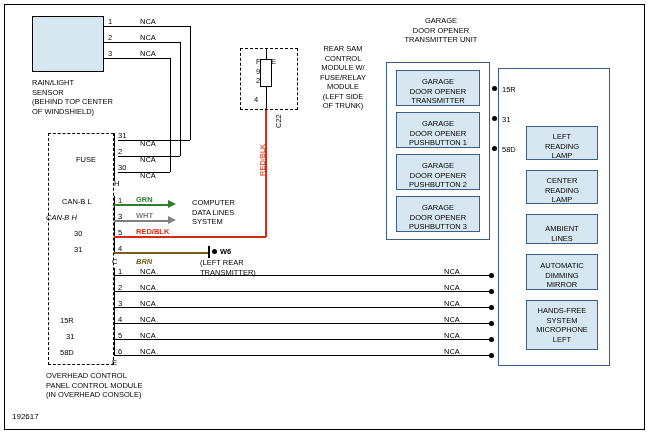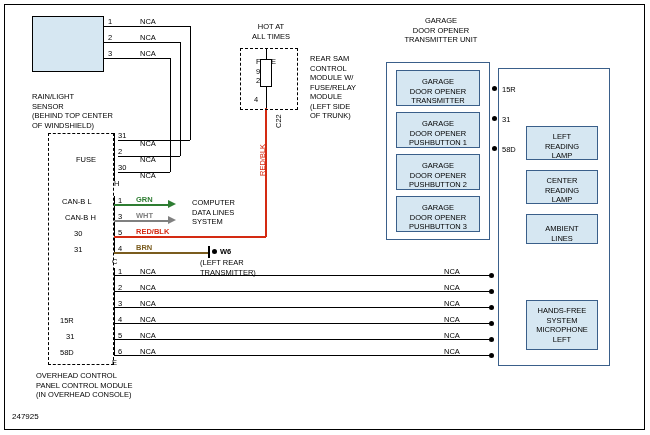--- a/index.html
+++ b/index.html
@@ -101,21 +101,21 @@
     width: 1px;
   }
 </style>
 </head>
 <body>
 
 <div id="root">
   <div class="frame"></div>
 
   <div class="box fillblue" style="left:32px; top:16px; width:72px; height:56px;"></div>
-  <div class="lbl" style="left:32px; top:92px; width:130px;">RAIN/LIGHT
+  <div class="lbl" style="left:32px; top:78px; width:130px;">RAIN/LIGHT
 SENSOR
 (BEHIND TOP CENTER
 OF WINDSHIELD)</div>
 
   <div class="wire h" style="left:104px; top:26px; width:14px;"></div>
   <div class="wire h" style="left:104px; top:42px; width:14px;"></div>
   <div class="wire h" style="left:104px; top:58px; width:14px;"></div>
   <div class="pinnum" style="left:108px; top:17px;">1</div>
   <div class="pinnum" style="left:108px; top:33px;">2</div>
   <div class="pinnum" style="left:108px; top:49px;">3</div>
@@ -129,48 +129,48 @@
 
   <div class="wire h" style="left:118px; top:42px; width:62px;"></div>
   <div class="wire v" style="left:180px; top:42px; height:114px;"></div>
   <div class="wire h" style="left:118px; top:156px; width:62px;"></div>
 
   <div class="wire h" style="left:118px; top:58px; width:52px;"></div>
   <div class="wire v" style="left:170px; top:58px; height:114px;"></div>
   <div class="wire h" style="left:118px; top:172px; width:52px;"></div>
 
   <div class="box dash" style="left:48px; top:133px; width:66px; height:232px;"></div>
-  <div class="lbl" style="left:36px; top:371px; width:150px;">OVERHEAD CONTROL
+  <div class="lbl" style="left:46px; top:371px; width:150px;">OVERHEAD CONTROL
 PANEL CONTROL MODULE
 (IN OVERHEAD CONSOLE)</div>
 
   <div class="pinnum" style="left:118px; top:131px;">31</div>
   <div class="pinnum" style="left:118px; top:147px;">2</div>
   <div class="pinnum" style="left:118px; top:163px;">30</div>
   <div class="lbl" style="left:140px; top:139px;">NCA</div>
   <div class="lbl" style="left:140px; top:155px;">NCA</div>
   <div class="lbl" style="left:140px; top:171px;">NCA</div>
   <div class="lbl" style="left:76px; top:155px;">FUSE</div>
   <div class="lbl" style="left:114px; top:179px;">H</div>
   <div class="connbar" style="left:114px; top:133px; height:48px;"></div>
 
   <div class="lbl" style="left:62px; top:197px;">CAN-B L</div>
-  <div class="lbl" style="left:65px; top:213px;">CAN-B H</div>
+  <div class="lbl" style="left:46px; top:213px;font-style:italic;">CAN-B H</div>
   <div class="lbl" style="left:74px; top:229px;">30</div>
   <div class="lbl" style="left:74px; top:245px;">31</div>
 
   <div class="pinnum" style="left:118px; top:196px;">1</div>
   <div class="pinnum" style="left:118px; top:212px;">3</div>
   <div class="pinnum" style="left:118px; top:228px;">5</div>
   <div class="pinnum" style="left:118px; top:244px;">4</div>
 
   <div class="lbl bold" style="left:136px; top:195px; color:#2e7d32;">GRN</div>
   <div class="lbl bold" style="left:136px; top:211px; color:#808080;">WHT</div>
   <div class="lbl bold" style="left:136px; top:227px; color:#d42a12;">RED/BLK</div>
-  <div class="lbl bold" style="left:136px; top:243px; color:#7a5c1e;">BRN</div>
+  <div class="lbl bold" style="left:136px; top:257px; color:#7a5c1e;font-style:italic;">BRN</div>
 
   <div class="lbl" style="left:112px; top:257px;">C</div>
   <div class="connbar" style="left:114px; top:196px; height:58px;"></div>
 
   <div class="wire green thick" style="left:114px; top:204px; width:54px;"></div>
   <div class="arrow green" style="left:168px; top:200px;"></div>
 
   <div class="wire gray thick" style="left:114px; top:220px; width:54px;"></div>
   <div class="arrow gray" style="left:168px; top:216px;"></div>
   <div class="lbl" style="left:192px; top:198px; width:70px;">COMPUTER
@@ -221,34 +221,32 @@
   <div class="lbl" style="left:444px; top:331px;">NCA</div>
   <div class="lbl" style="left:444px; top:347px;">NCA</div>
 
   <div class="dot" style="left:489px; top:273px;"></div>
   <div class="dot" style="left:489px; top:289px;"></div>
   <div class="dot" style="left:489px; top:305px;"></div>
   <div class="dot" style="left:489px; top:321px;"></div>
   <div class="dot" style="left:489px; top:337px;"></div>
   <div class="dot" style="left:489px; top:353px;"></div>
 
-  <div class="lbl c" style="left:238px; top:22px; width:66px;">HOT AT
-ALL TIMES</div>
   <div class="box dash" style="left:240px; top:48px; width:58px; height:62px;"></div>
   <div class="lbl" style="left:256px; top:57px;">FUSE
 9
 25A</div>
 
   <div class="wire v" style="left:266px; top:48px; height:11px;"></div>
   <div class="fusebody" style="left:260px; top:59px; width:12px; height:28px;"></div>
   <div class="wire v" style="left:266px; top:87px; height:21px;"></div>
   <div class="lbl" style="left:254px; top:95px;">4</div>
   <div class="vert-text" style="left:274px; top:128px;">C22</div>
   <div class="vert-text red" style="left:258px; top:176px;">RED/BLK</div>
-  <div class="lbl" style="left:310px; top:54px; width:66px;">REAR SAM
+  <div class="lbl" style="left:310px; top:44px; width:66px;text-align:center;">REAR SAM
 CONTROL
 MODULE W/
 FUSE/RELAY
 MODULE
 (LEFT SIDE
 OF TRUNK)</div>
 
   <div class="lbl c" style="left:386px; top:16px; width:110px;">GARAGE
 DOOR OPENER
 TRANSMITTER UNIT</div>
@@ -276,19 +274,22 @@
   <div class="dot" style="left:492px; top:146px;"></div>
 
   <div class="box solidblue lbl c" style="left:526px; top:126px; width:72px; height:34px; padding-top:5px; font-size:7.5px; line-height:9.5px;">LEFT
 READING
 LAMP</div>
   <div class="box solidblue lbl c" style="left:526px; top:170px; width:72px; height:34px; padding-top:5px; font-size:7.5px; line-height:9.5px;">CENTER
 READING
 LAMP</div>
   <div class="box solidblue lbl c" style="left:526px; top:214px; width:72px; height:30px; padding-top:9px; font-size:7.5px; line-height:9.5px;">AMBIENT
 LINES</div>
+  <div class="box solidblue lbl c" style="left:526px; top:254px; width:72px; height:36px; padding-top:6px; font-size:7.5px; line-height:9.5px;">AUTOMATIC
+DIMMING
+MIRROR</div>
   <div class="box solidblue lbl c" style="left:526px; top:300px; width:72px; height:50px; padding-top:5px; font-size:7.5px; line-height:9.5px;">HANDS-FREE
 SYSTEM
 MICROPHONE
 LEFT</div>
 
-  <div class="pn">247925</div>
+  <div class="pn">192617</div>
 </div>
 
 </body></html>

